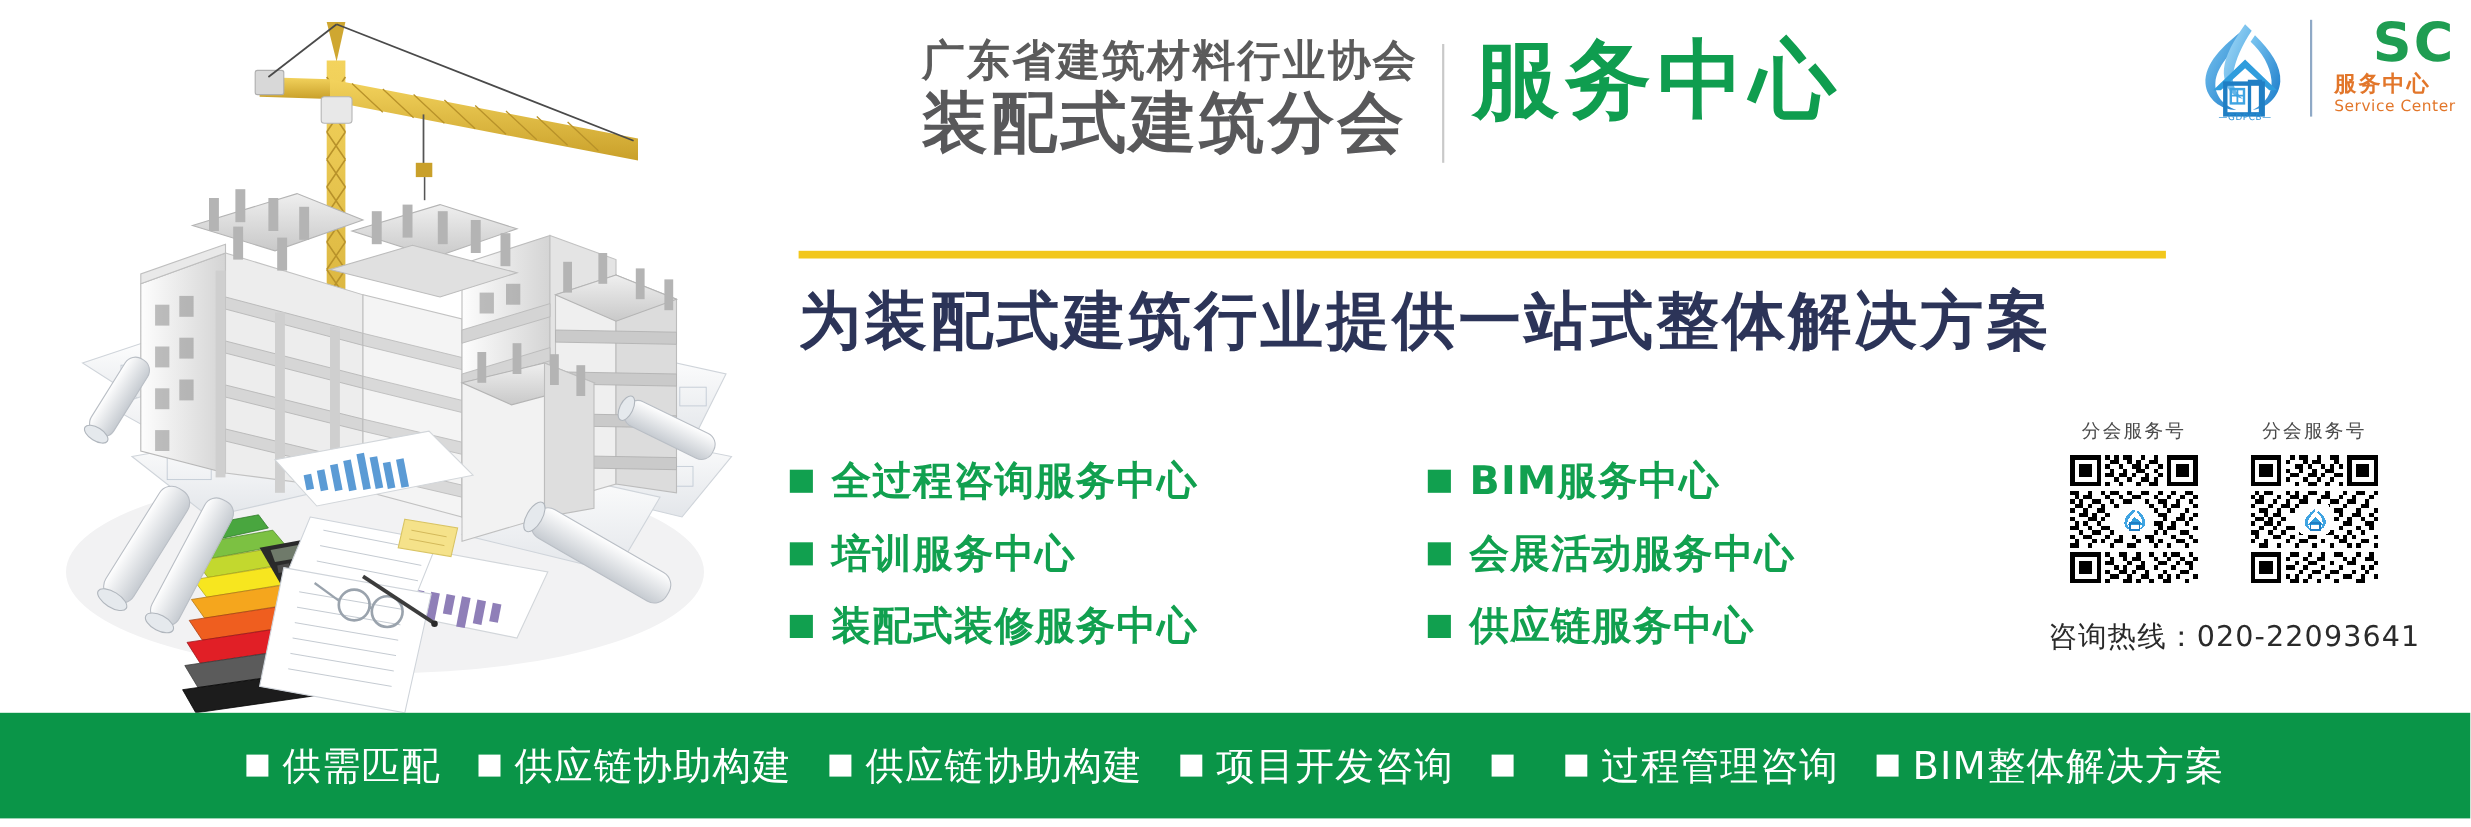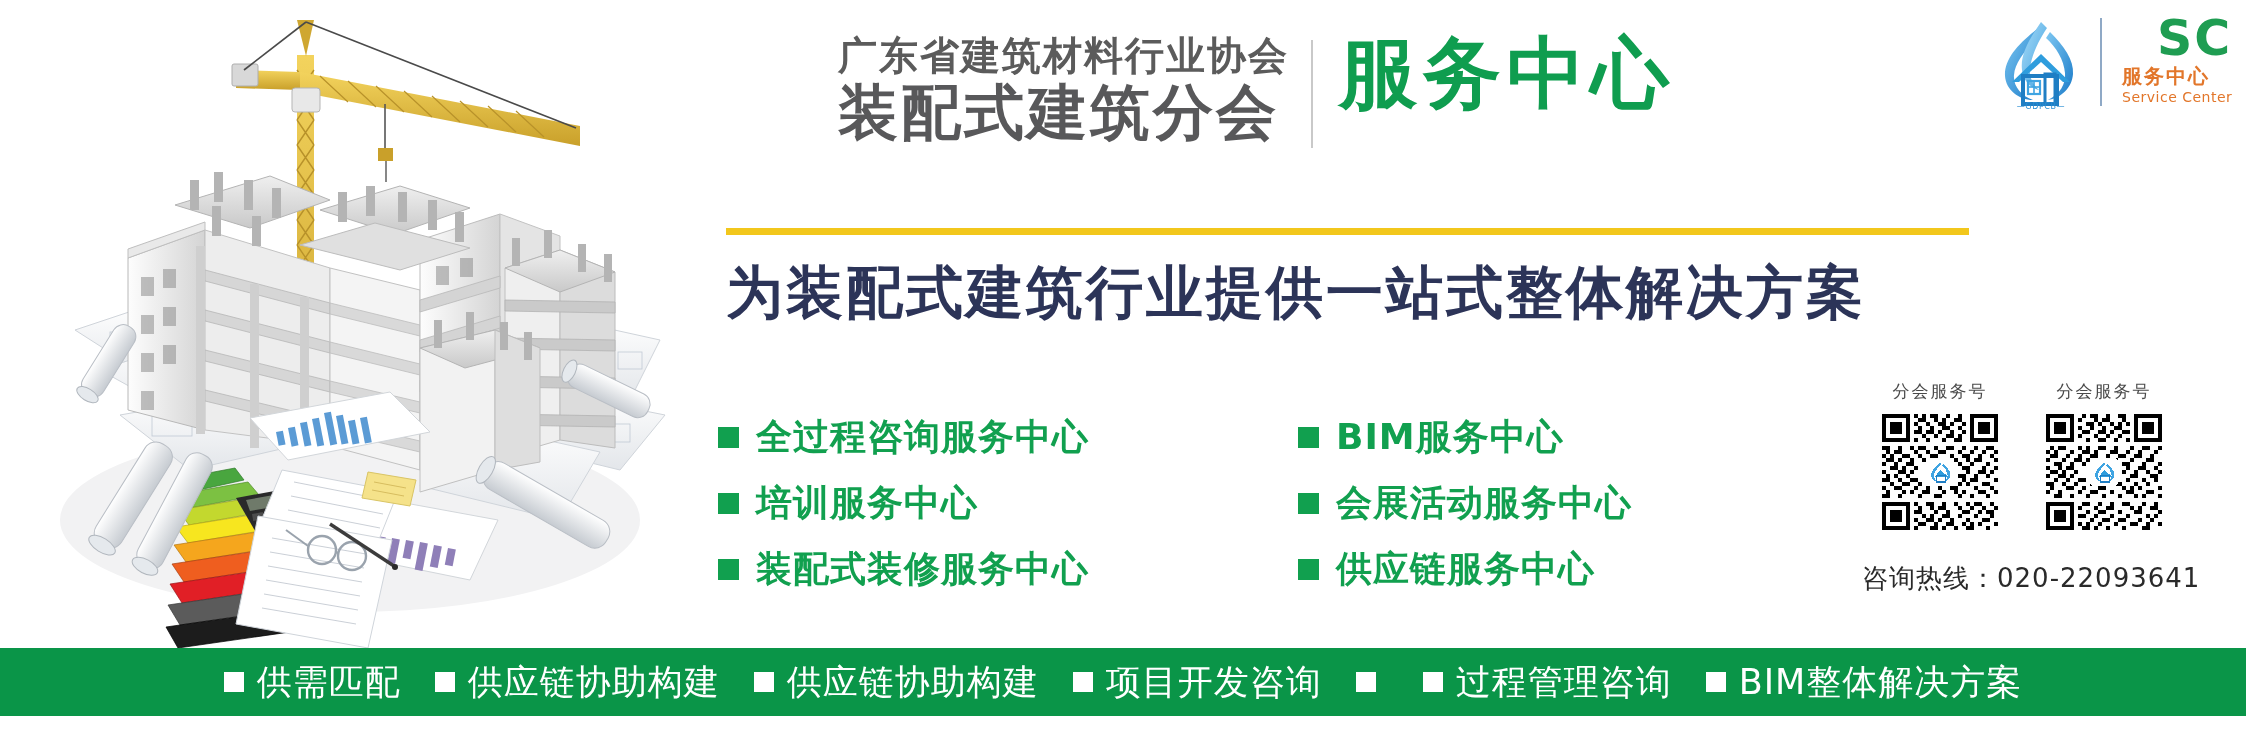--- a/index.html
+++ b/index.html
@@ -105,21 +105,21 @@
   .qr-img { width:124px; height:124px; background:#fff; }
   .qr-img svg { display:block; }
   .hotline {
     margin-top:27px; font-size:26px; color:#2a2a2a; letter-spacing:1px;
     white-space:nowrap; text-align:left;
     font-family:"DejaVu Sans","Liberation Sans",sans-serif;
   }
 
   
   .bottom-bar {
-    position:absolute; left:0; top:648px; width:2246px; height:68px;
+    position:absolute; left:0; top:648px; width:2246px; height:96px;
     background:#0a9548; display:flex; align-items:center;
     justify-content:center; gap:0;
   }
   .bb-item { display:flex; align-items:center; white-space:nowrap; margin:0 17px; }
   .bb-bullet { width:20px; height:20px; background:#ffffff; margin-right:13px; flex:0 0 auto; }
   .bb-label {
     font-size:35px; color:#ffffff; font-weight:400; letter-spacing:1px;
     font-family:"DejaVu Sans","Liberation Sans",sans-serif;
   }
 </style>

